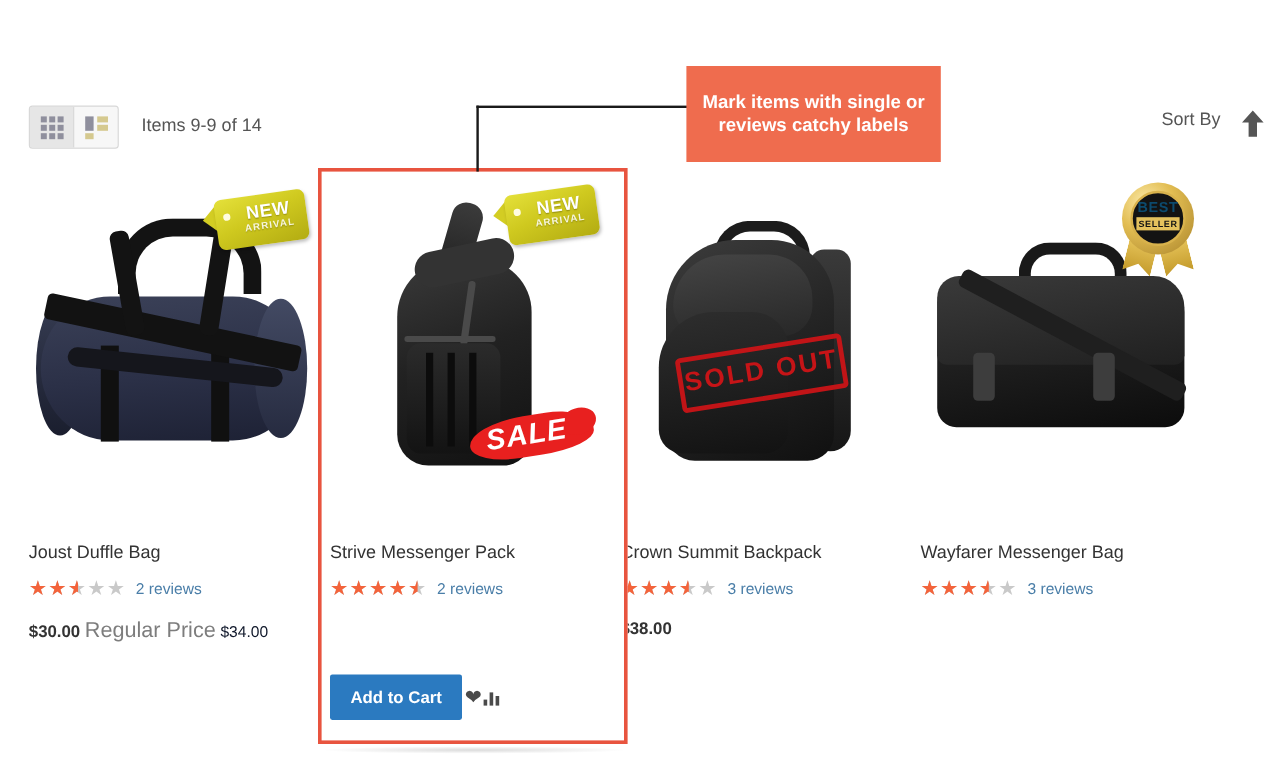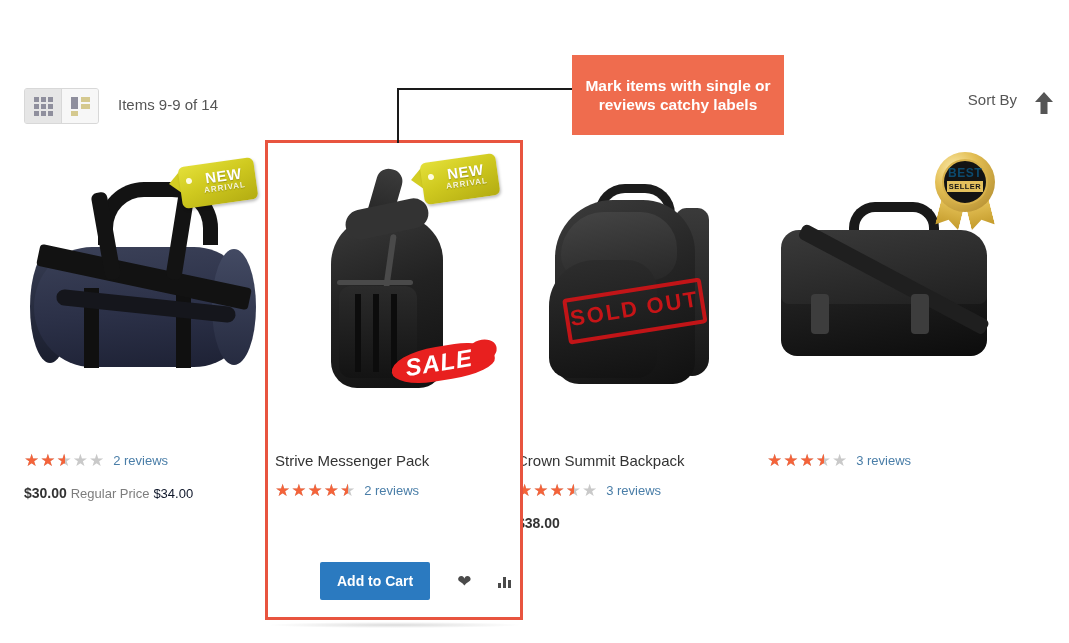--- a/index.html
+++ b/index.html
@@ -392,28 +392,27 @@
   .rating-row { display: flex; align-items: center; gap: 8px; margin-bottom: 16px; }
   .stars { position: relative; display: inline-block; font-size: 17px; line-height: 1; letter-spacing: 1px; white-space: nowrap; }
   .stars .bg { color: #c9c9c9; }
   .stars .fg {
     position: absolute; left: 0; top: 0; overflow: hidden; white-space: nowrap;
     color: #f4633a;
   }
   .reviews { font-size: 13px; color: #4a7ea8; cursor: pointer; }
   .price-row { font-size: 14px; }
   .price-now { font-weight: bold; color: #333333; }
-  .price-reg-lbl { color: #7d7d7d; font-size: 13px; }
+  .price-reg-lbl { color: #7d7d7d; font-size: 18px; }
   .price-reg { color: #0f172a; font-size: 13px; }
 
   .actions {
     position: absolute; left: 10px; top: 422px;
-    display: flex; align-items: center; gap: 27px;
+    display: flex; align-items: center; gap: 2px;
     z-index: 14;
-    margin-left: 45px;
   }
   .btn-cart {
     background: #2b7ac0; color: #ffffff;
     font-size: 14px; font-weight: bold;
     border: none; border-radius: 2px;
     padding: 11px 17px;
     cursor: pointer;
     font-family: "Liberation Sans", sans-serif;
   }
   .icon-btn { cursor: pointer; display: flex; align-items: center; }
@@ -495,20 +494,21 @@
         <div class="notch"></div>
           <div class="tag"></div>
           <div class="hole"></div>
         <div class="txt">
           <div class="t1">NEW</div>
           <div class="t2">ARRIVAL</div>
         </div>
       </div>
     </div>
     <div class="info">
+      <div class="pname">Joust Duffle Bag</div>
       <div class="rating-row">
         <span class="stars">
           <span class="bg">★★★★★</span>
           <span class="fg" style="width:50%">★★★★★</span>
         </span>
         <span class="reviews">2 reviews</span>
       </div>
       <div class="price-row">
         <span class="price-now">$30.00</span>
         <span class="price-reg-lbl">Regular Price</span>
@@ -612,20 +612,21 @@
       <div class="lbl-best" style="left:168px; top:8px;">
         <div class="ribL"></div>
           <div class="ribR"></div>
         <div class="outer"></div>
           <div class="inner"></div>
         <div class="b1">BEST</div>
         <div class="b2wrap">SELLER</div>
       </div>
     </div>
     <div class="info">
+      <div class="pname">Wayfarer Messenger Bag</div>
       <div class="rating-row">
         <span class="stars">
           <span class="bg">★★★★★</span>
           <span class="fg" style="width:70%">★★★★★</span>
         </span>
         <span class="reviews">3 reviews</span>
       </div>
     </div>
   </div>
 

